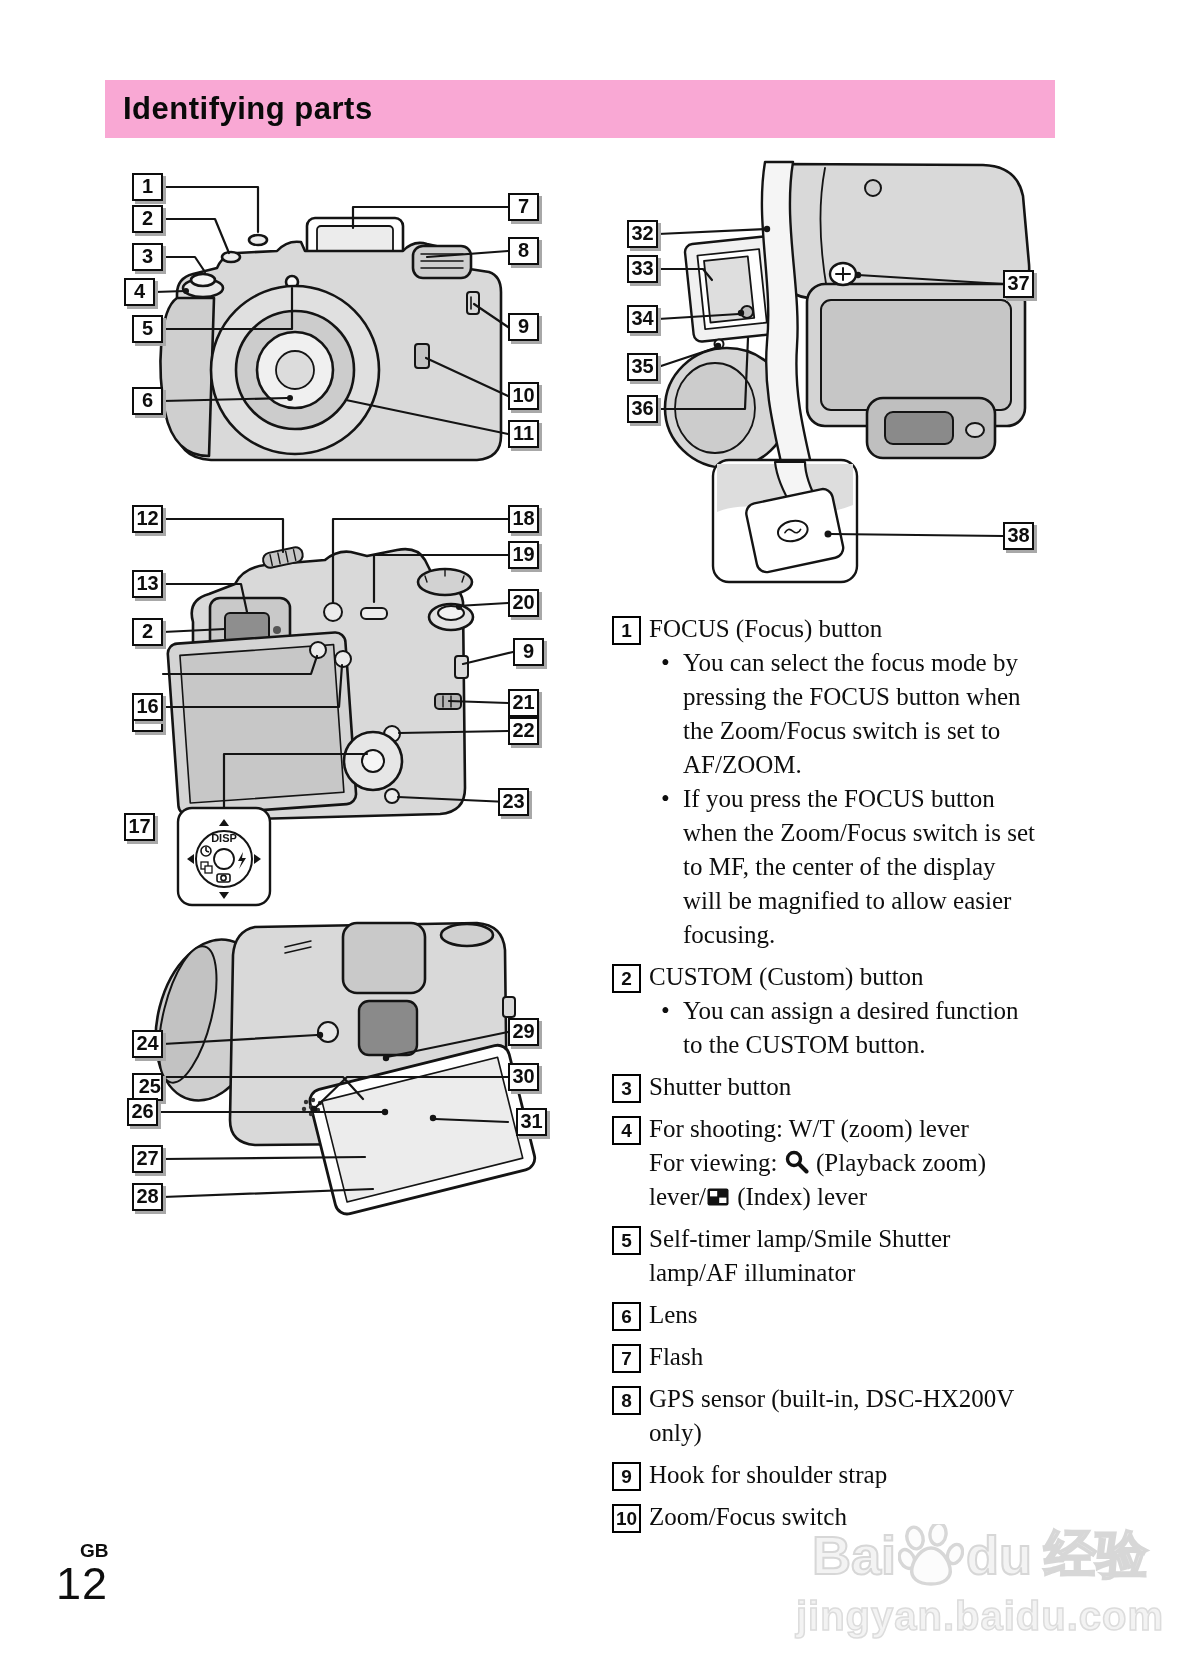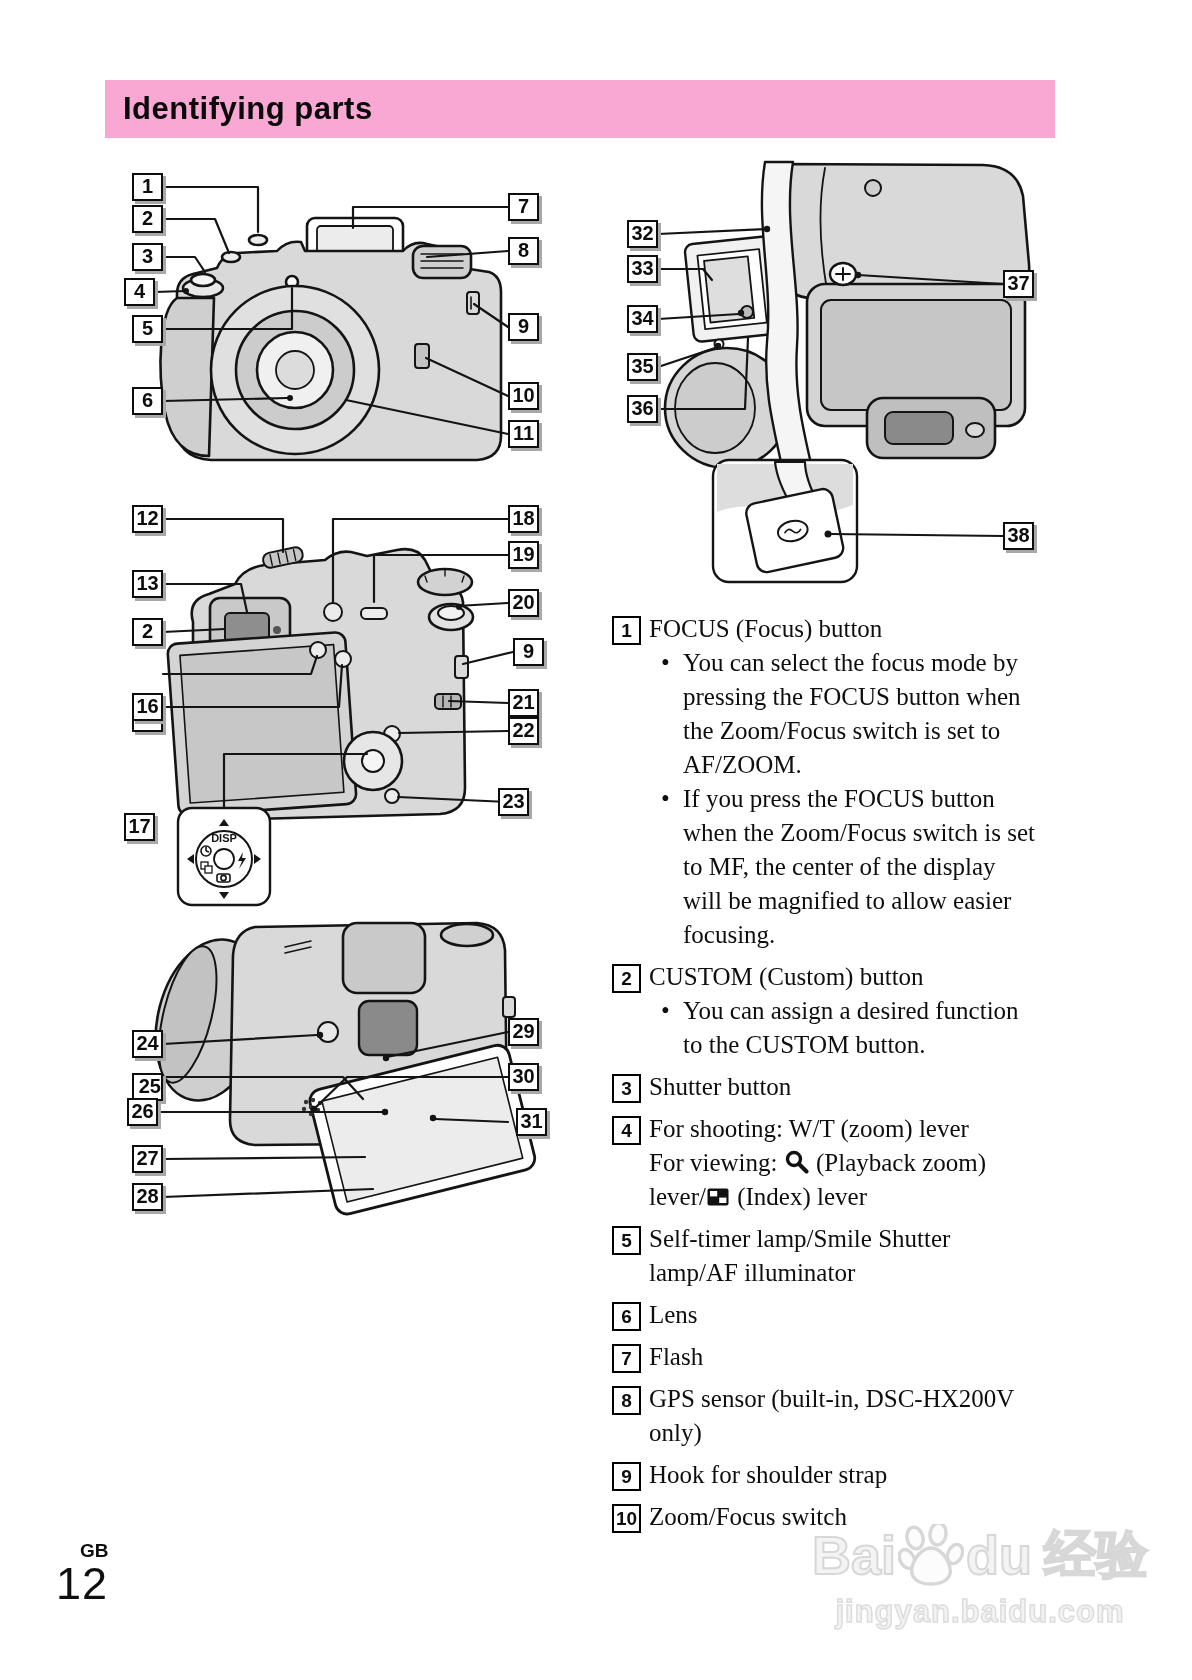--- a/index.html
+++ b/index.html
@@ -37,21 +37,21 @@
   .footer{position:absolute;left:56px;top:1508px;font-family:Liberation Sans, sans-serif;margin-top:33px;}
   .footer .gb{font-size:19px;font-weight:bold;margin-left:24px;line-height:20px;}
   .footer .num{font-size:45px;font-weight:400;line-height:46px;letter-spacing:1px;}
   .wm{
     position:absolute;left:780px;top:1520px;width:400px;text-align:center;
     font-family:"Liberation Sans",sans-serif;color:#f3f3f3;
     -webkit-text-stroke:2px #d7d7d7;
   }
   .wm-row{display:flex;align-items:center;justify-content:center;font-size:54px;font-weight:bold;gap:2px;}
   .wm-cn{margin-left:10px;font-size:52px;}
-  .wm-url{font-size:31px;font-weight:bold;-webkit-text-stroke:1.5px #dcdcdc;margin-top:4px;letter-spacing:1px;}
+  .wm-url{font-size:40px;font-weight:bold;-webkit-text-stroke:1.5px #dcdcdc;margin-top:4px;letter-spacing:1px;}
 </style>
 </head>
 <body>
 
 <div class="header">Identifying parts</div>
 
 <div class="diagram" style="left:115px;top:158px;width:425px;height:315px">
   <svg width="425" height="315" viewBox="0 0 425 315">
     <g stroke="#141414" stroke-width="2.6" fill="#d9d9d9" stroke-linejoin="round" stroke-linecap="round">
       <line x1="214" y1="104" x2="224" y2="128" fill="none"></line>

